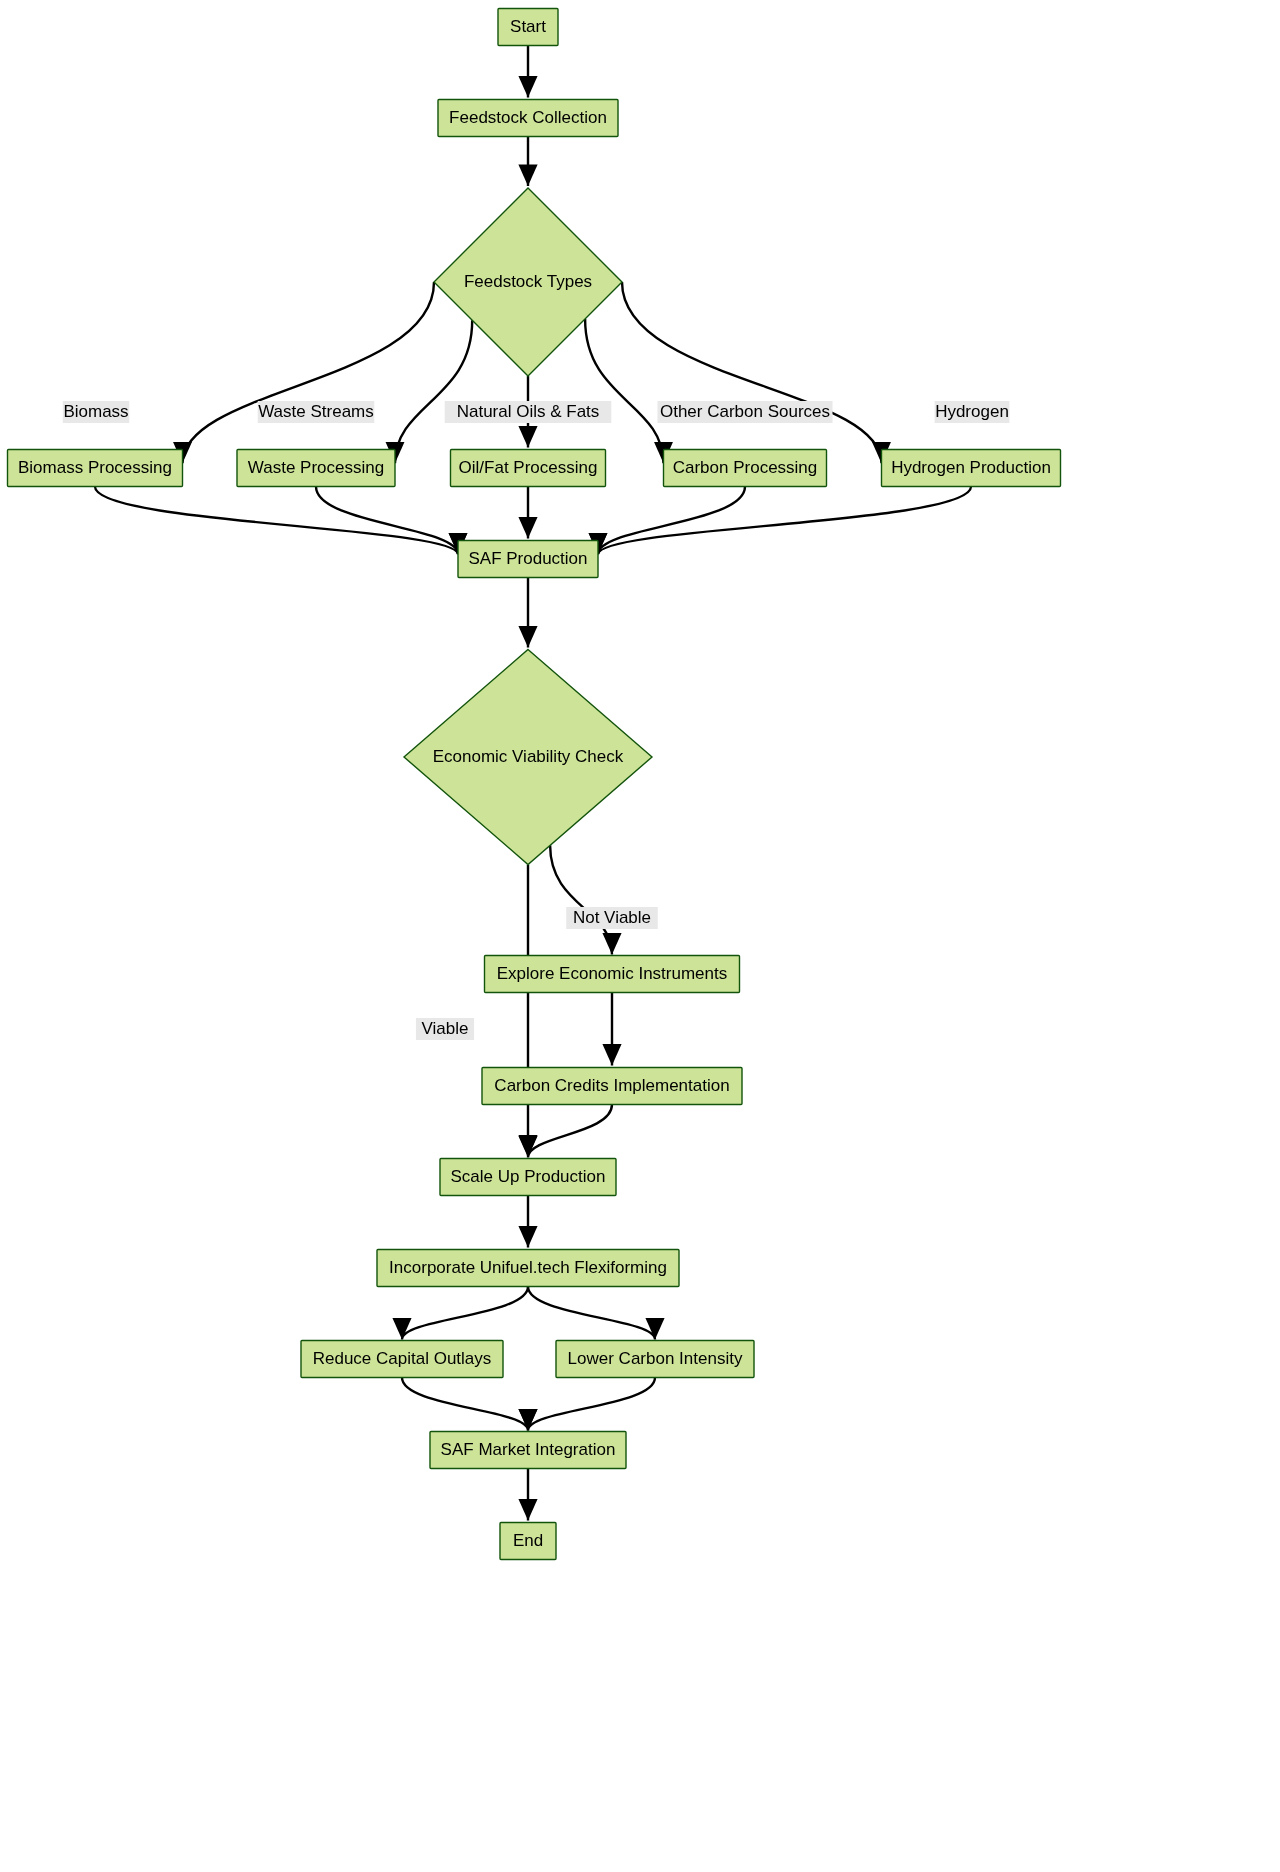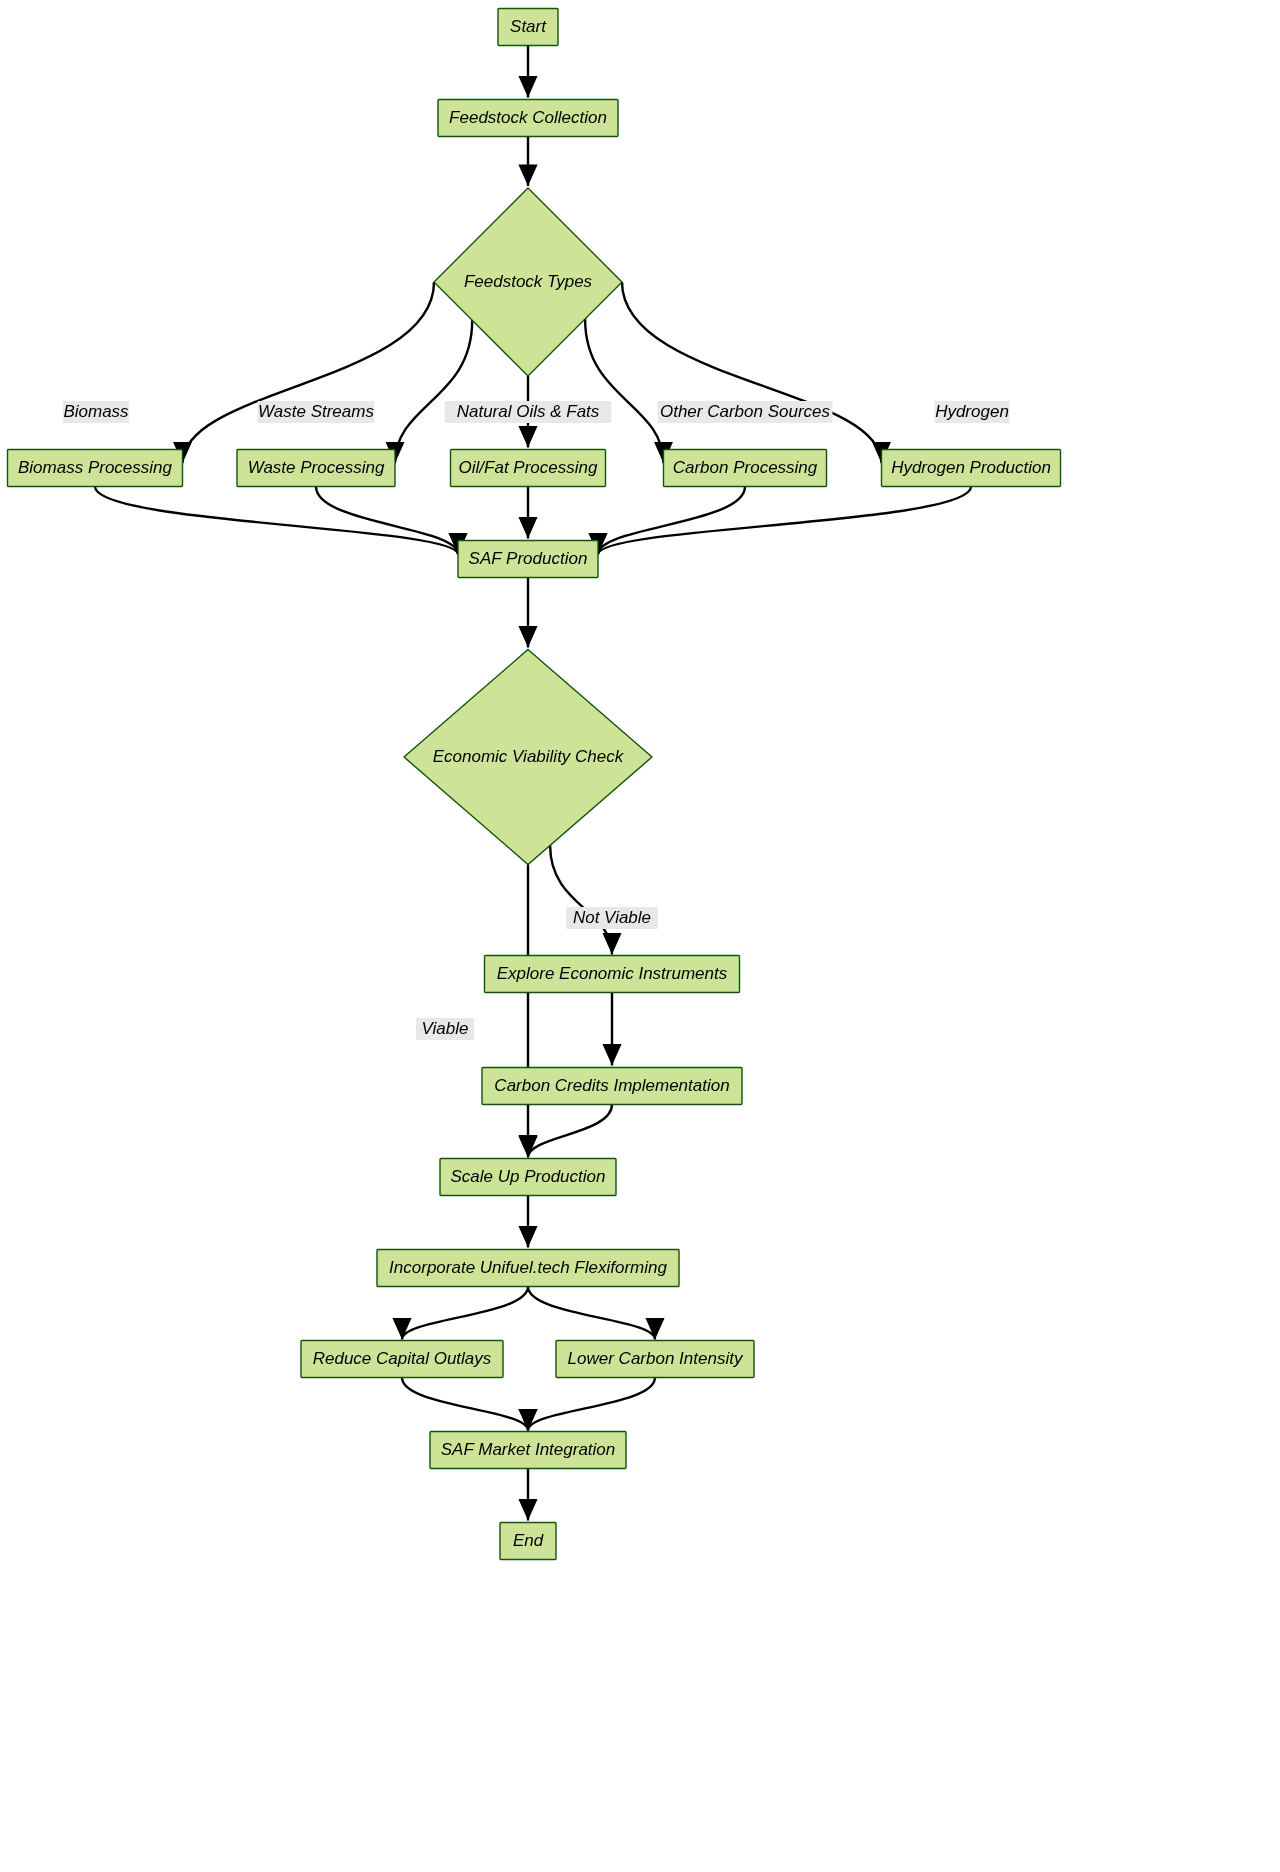--- a/index.html
+++ b/index.html
@@ -10,21 +10,20 @@
   body {
     width: 1280px;
     height: 1872px;
     font-family: "Liberation Sans", sans-serif;
     overflow: hidden;
   }
   #flowchart-root {
     position: relative;
     width: 1036px;
     height: 1872px;
-    font-style: italic;
   }
   svg#flow-svg {
     display: block;
     width: 1280px;
     height: 1872px;
   }
   .node-rect {
     fill: #cde498;
     stroke: #13540c;
     stroke-width: 1.4px;

